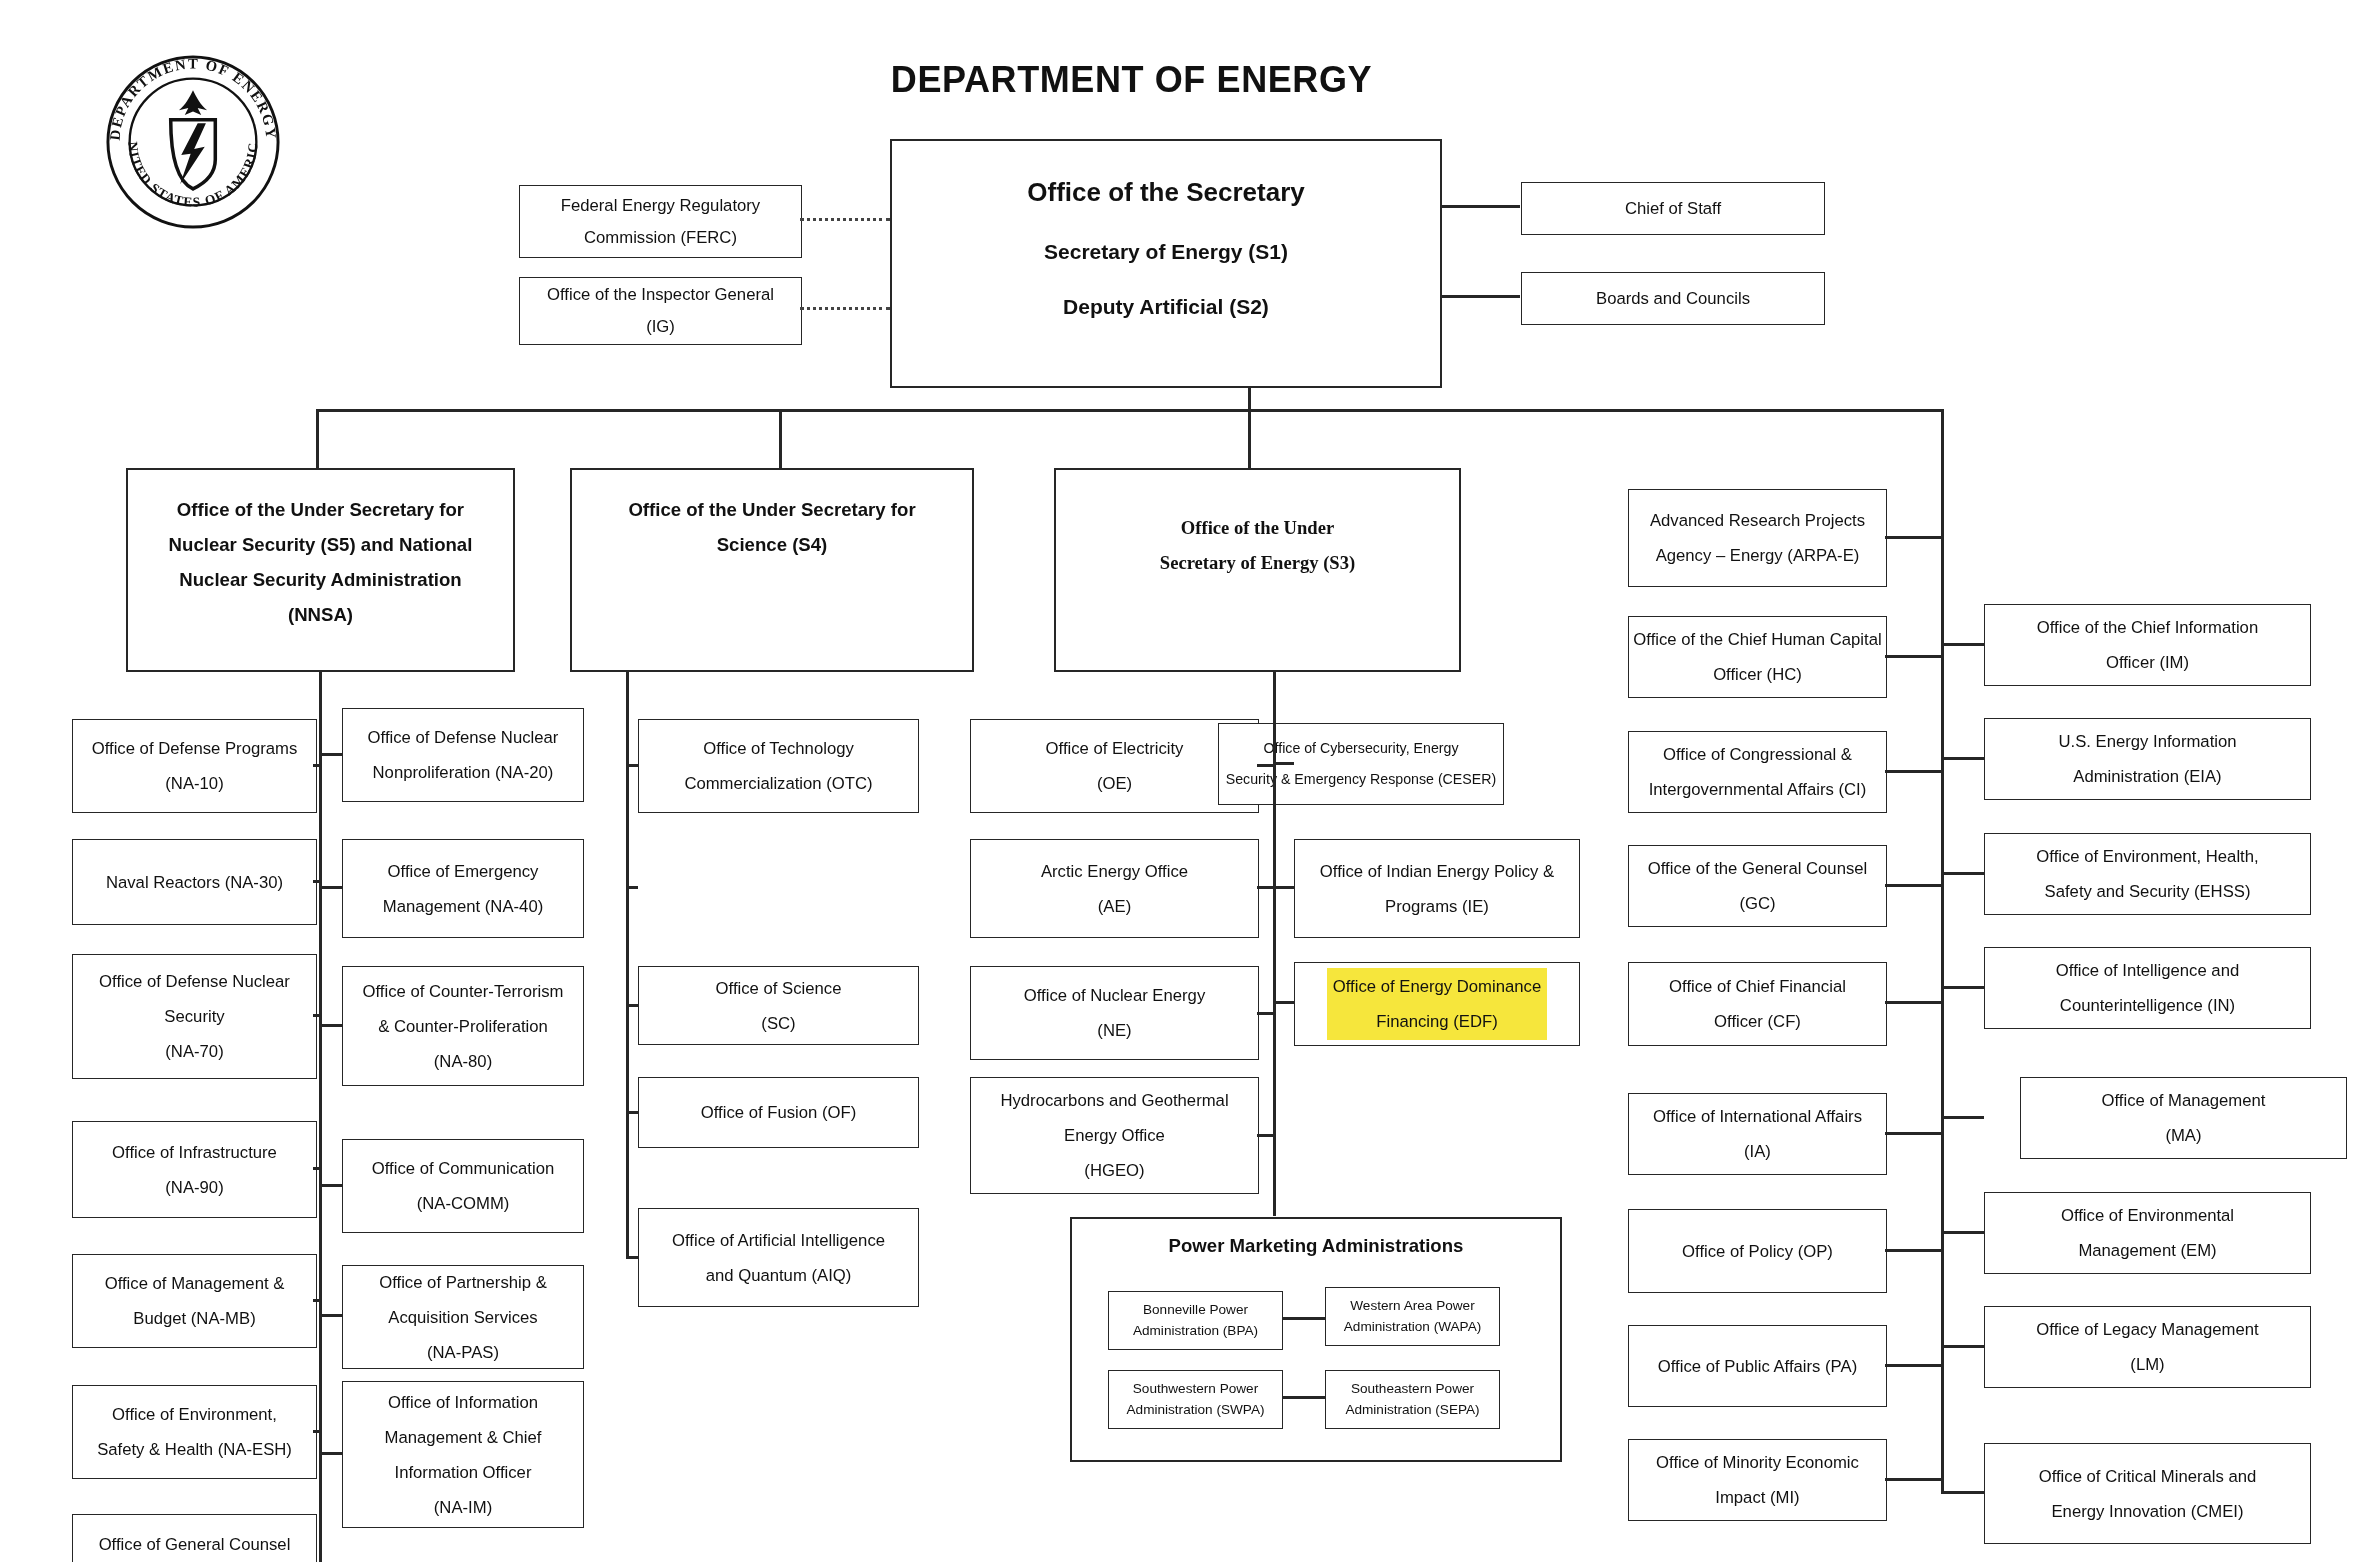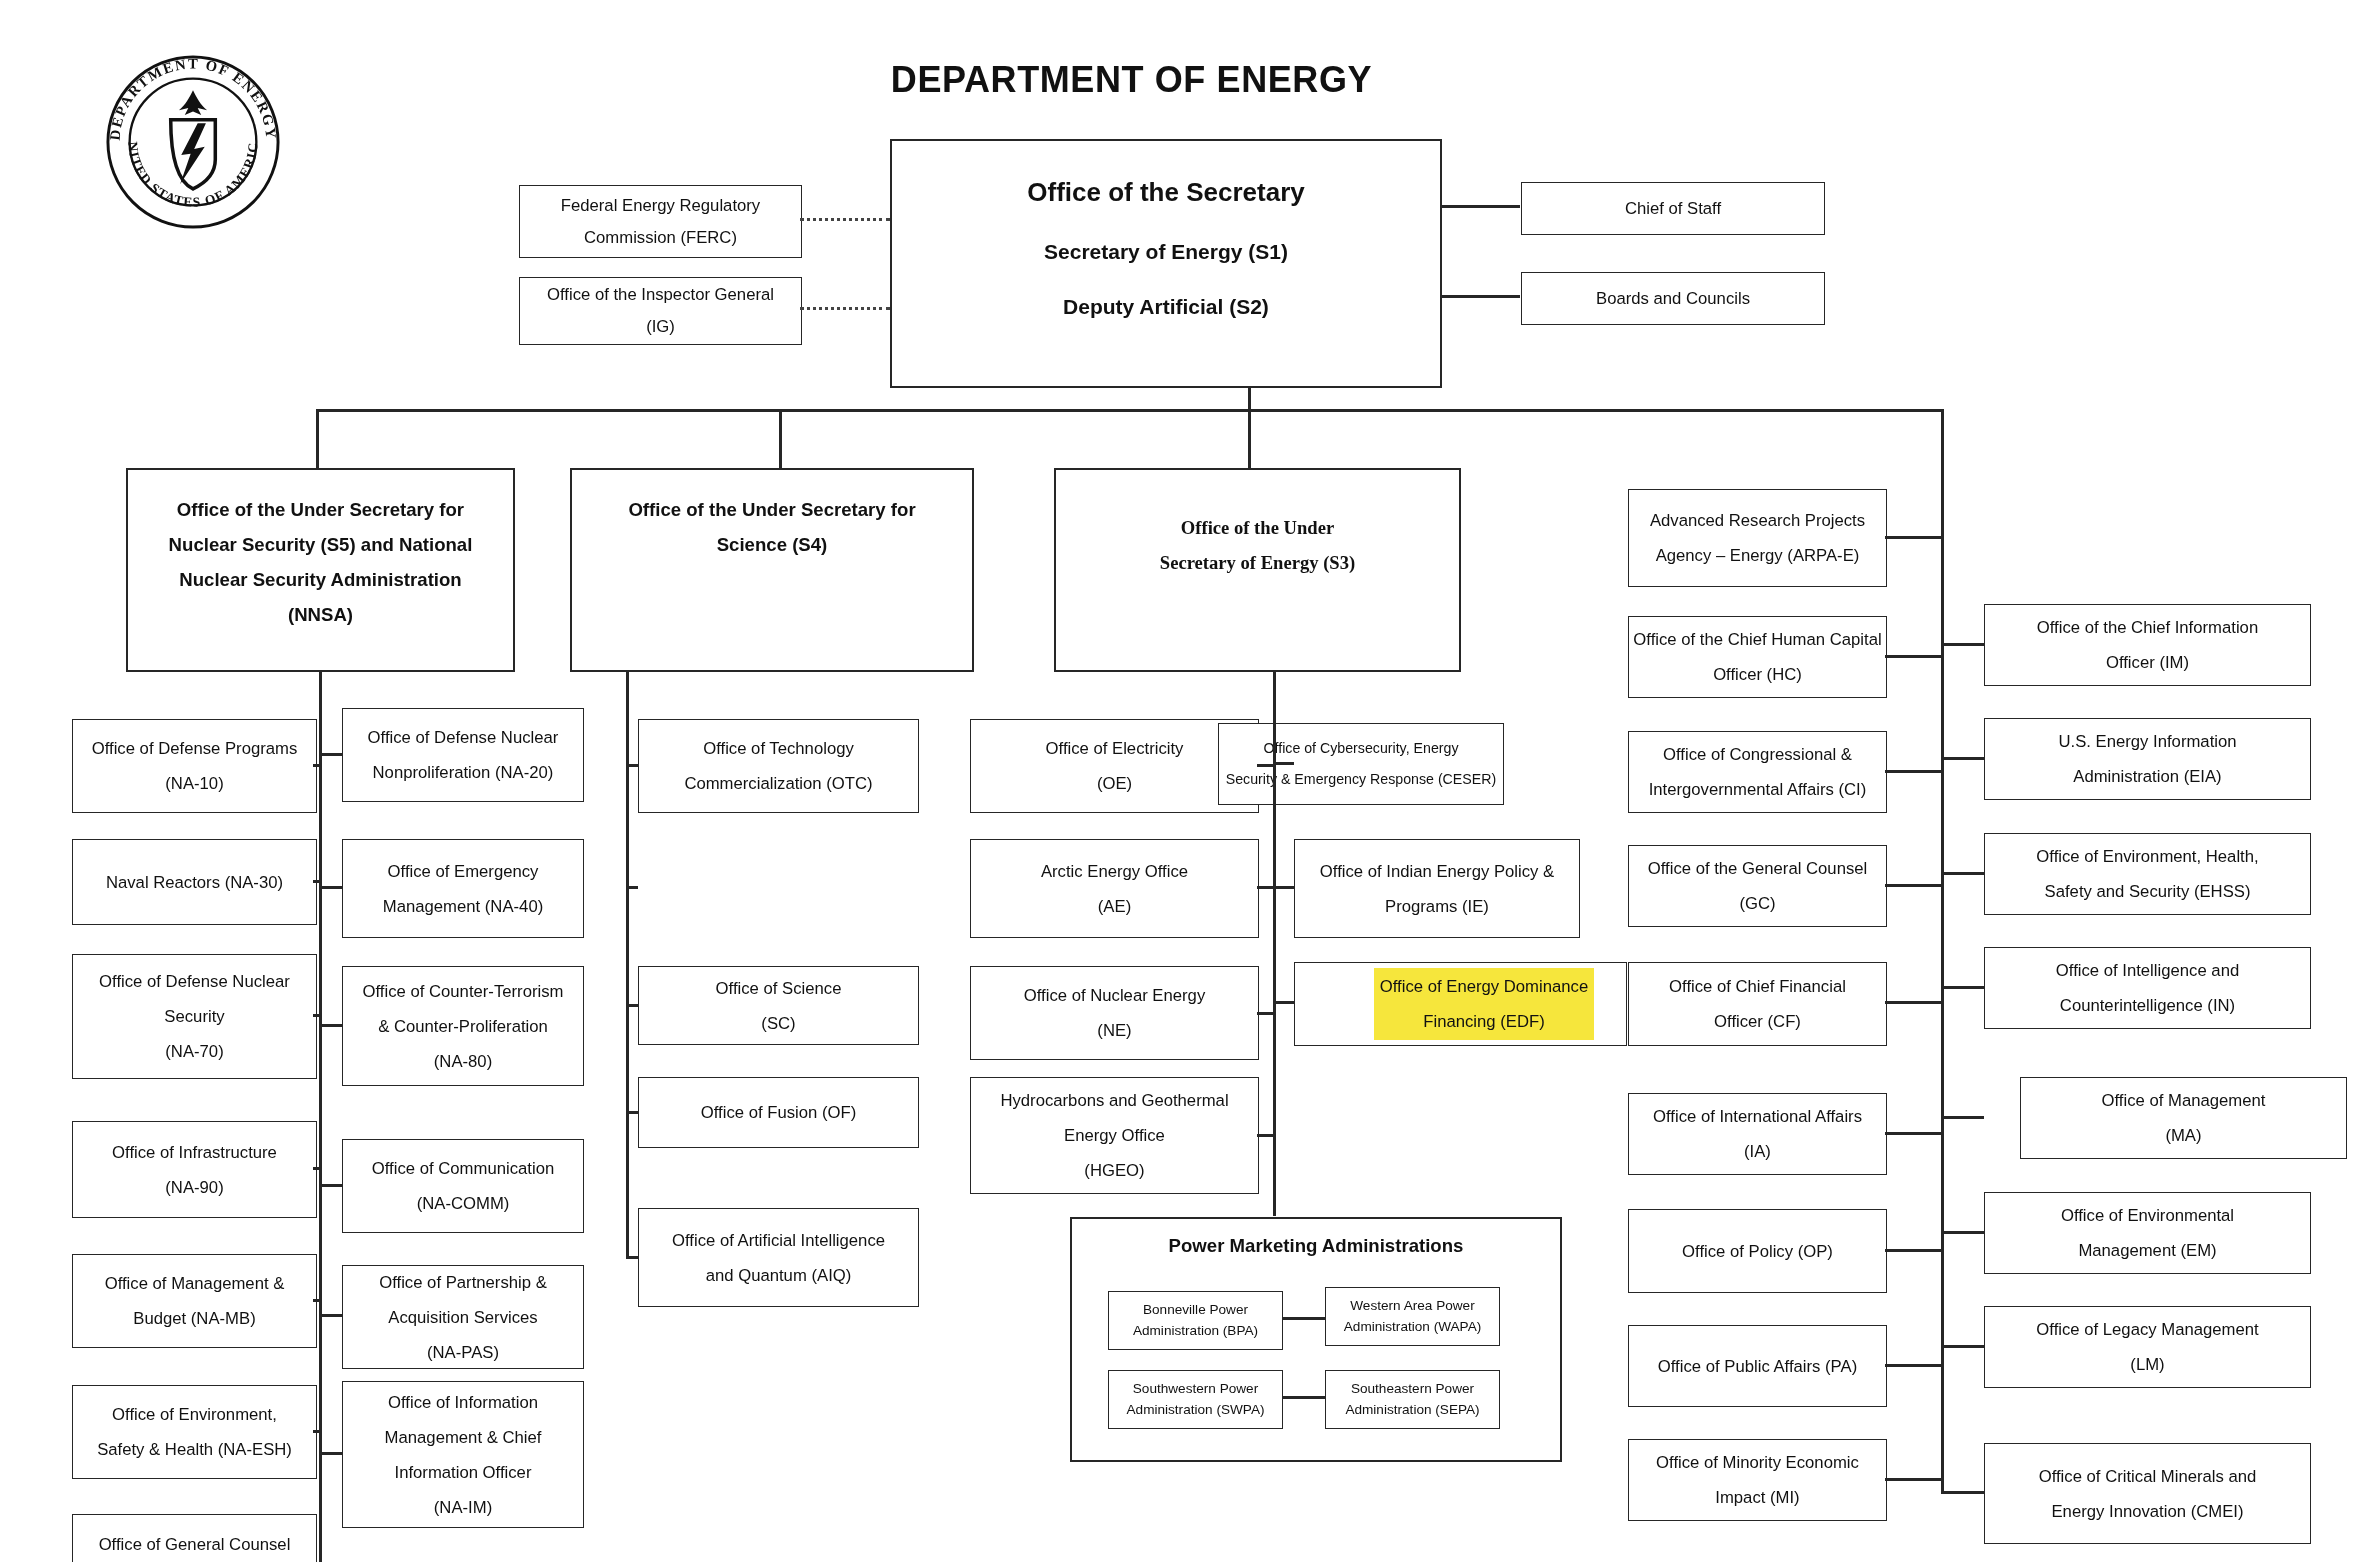--- a/index.html
+++ b/index.html
@@ -138,21 +138,21 @@
   <div class="box" style="left:970px;top:966px;width:287px;height:92px;">Office of Nuclear Energy
 (NE)</div>
   <div class="box" style="left:970px;top:1077px;width:287px;height:115px;">Hydrocarbons and Geothermal
 Energy Office
 (HGEO)</div>
 
   <div class="box small-box" style="left:1218px;top:723px;width:284px;height:80px;text-align:center;">Office of Cybersecurity, Energy
 Security &amp; Emergency Response (CESER)</div>
   <div class="box" style="left:1294px;top:839px;width:284px;height:97px;">Office of Indian Energy Policy &amp;
 Programs (IE)</div>
-  <div class="box" style="left:1294px;top:962px;width:284px;height:82px;padding-left:47px;">
+  <div class="box" style="left:1294px;top:962px;width:284px;height:82px;">
     <span class="hl">Office of Energy Dominance
 Financing (EDF)</span>
   </div>
 
   <div id="pma-box">
     <div id="pma-title">Power Marketing Administrations</div>
   </div>
   <div class="box tiny" style="left:1108px;top:1291px;width:173px;height:57px;">Bonneville Power
 Administration (BPA)</div>
   <div class="box tiny" style="left:1325px;top:1287px;width:173px;height:57px;">Western Area Power

